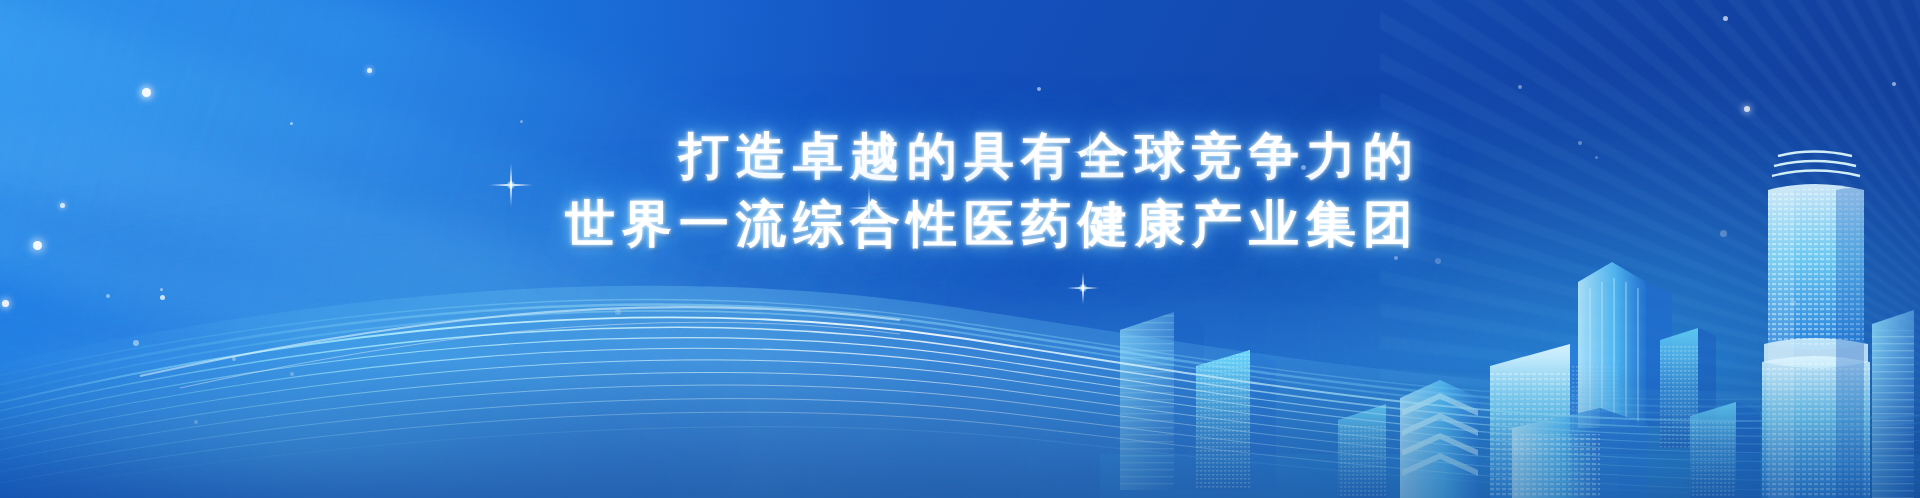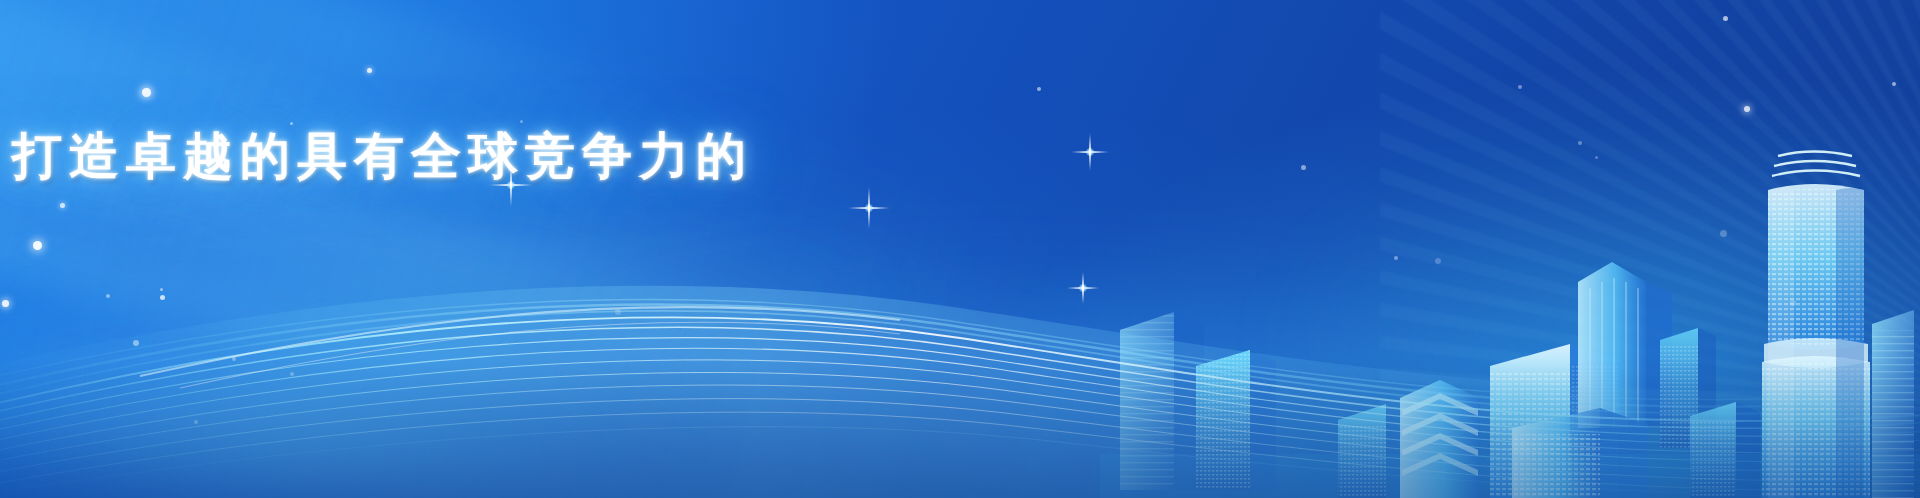--- a/index.html
+++ b/index.html
@@ -82,23 +82,23 @@
   
   .particle{position:absolute;border-radius:50%;background:#ffffff;pointer-events:none;}
 
   
   .city{position:absolute;right:0;bottom:0;width:820px;height:400px;pointer-events:none;}
   .city svg{display:block;width:100%;height:100%;}
 
   
   .headline{
     position:absolute;
-    left:12px;top:122px;
+    left:0;top:122px;
     width:1420px;
-    text-align:left;
+    text-align:right;
     pointer-events:none;
   }
   .hl-line{
     display:block;
     color:#ffffff;
     font-size:50px;
     line-height:68px;
     font-weight:700;
     letter-spacing:7px;
     white-space:nowrap;
@@ -351,20 +351,21 @@
     <div class="particle" style="left:1595px;top:156px;width:3px;height:3px;opacity:.3;"></div>
     <div class="particle" style="left:1720px;top:230px;width:7px;height:7px;opacity:.25;"></div>
     <div class="particle" style="left:1435px;top:258px;width:6px;height:6px;opacity:.22;"></div>
     <div class="particle" style="left:1790px;top:300px;width:6px;height:6px;opacity:.2;"></div>
     <div class="particle" style="left:615px;top:309px;width:6px;height:6px;opacity:.2;"></div>
     <div class="particle" style="left:520px;top:120px;width:3px;height:3px;opacity:.4;"></div>
   </div>
 
   <div class="headline">
     <span class="hl-line hl-line-1">打造卓越的具有全球竞争力的</span>
+    <span class="hl-line hl-line-2">世界一流综合性医药健康产业集团</span>
   </div>
 
   <div class="sparkle" style="left:511px;top:185px;--w:46px;">
       <span class="core"></span>
     </div>
   <div class="sparkle" style="left:1090px;top:152px;--w:40px;">
       <span class="core"></span>
     </div>
   <div class="sparkle" style="left:869px;top:208px;--w:44px;">
       <span class="core"></span>

